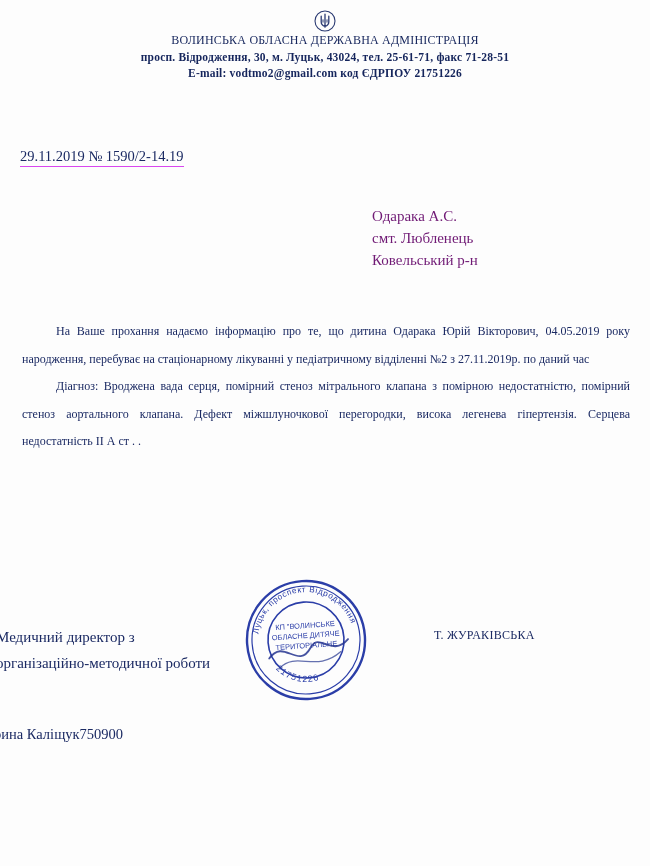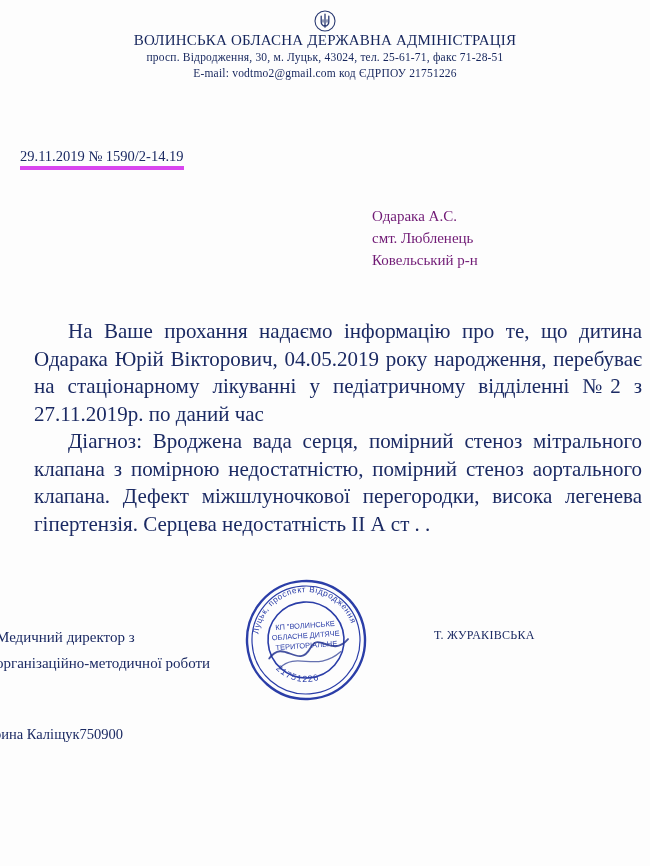--- a/index.html
+++ b/index.html
@@ -28,69 +28,68 @@
     padding-top: 10px;
   }
   .emblem {
     width: 22px;
     height: 22px;
     margin: 0 auto 0 auto;
     position: relative;
     display: block;
   }
   .lh-line {
-    font-size: 15px;
+    font-size: 12px;
     letter-spacing: 0.2px;
     line-height: 17px;
     color: #15255c;
     white-space: nowrap;
   }
   .lh-line.bold {
     font-weight: bold;
     font-size: 13px;
     letter-spacing: 0.1px;
   }
   .lh-line.small {
     font-size: 11.5px;
-    font-weight: normal;
+    font-weight: bold;
     line-height: 16px;
   }
 
   
   .refline {
     position: absolute;
     left: 20px;
     top: 148px;
     font-size: 14.5px;
     color: #1b2a63;
-    border-bottom: 4px solid #d946ef;
+    border-bottom: 1px solid #d946ef;
     padding-bottom: 1px;
   }
 
   
   .addressee {
     position: absolute;
     left: 372px;
     top: 205px;
     font-size: 15px;
     line-height: 22px;
     color: #701a75;
   }
 
   
   .body-text {
     position: absolute;
     left: 22px;
     top: 318px;
     width: 608px;
-    font-size: 21px;
+    font-size: 12px;
     line-height: 27.5px;
     color: #1b2a63;
     text-align: justify;
-    margin-left: 12px;
   }
   .body-text p {
     margin: 0 0 0 0;
     text-indent: 34px;
   }
 
   
   .sig-left {
     position: absolute;
     left: -4px;

